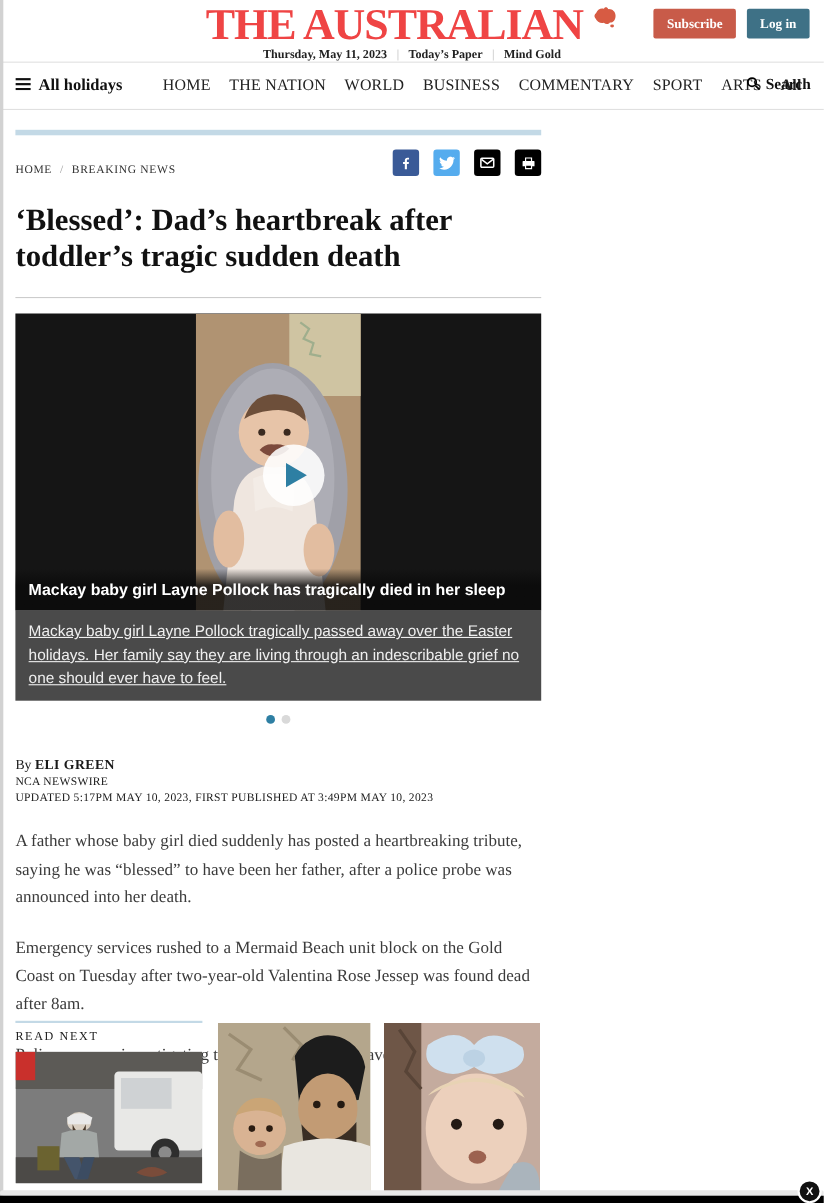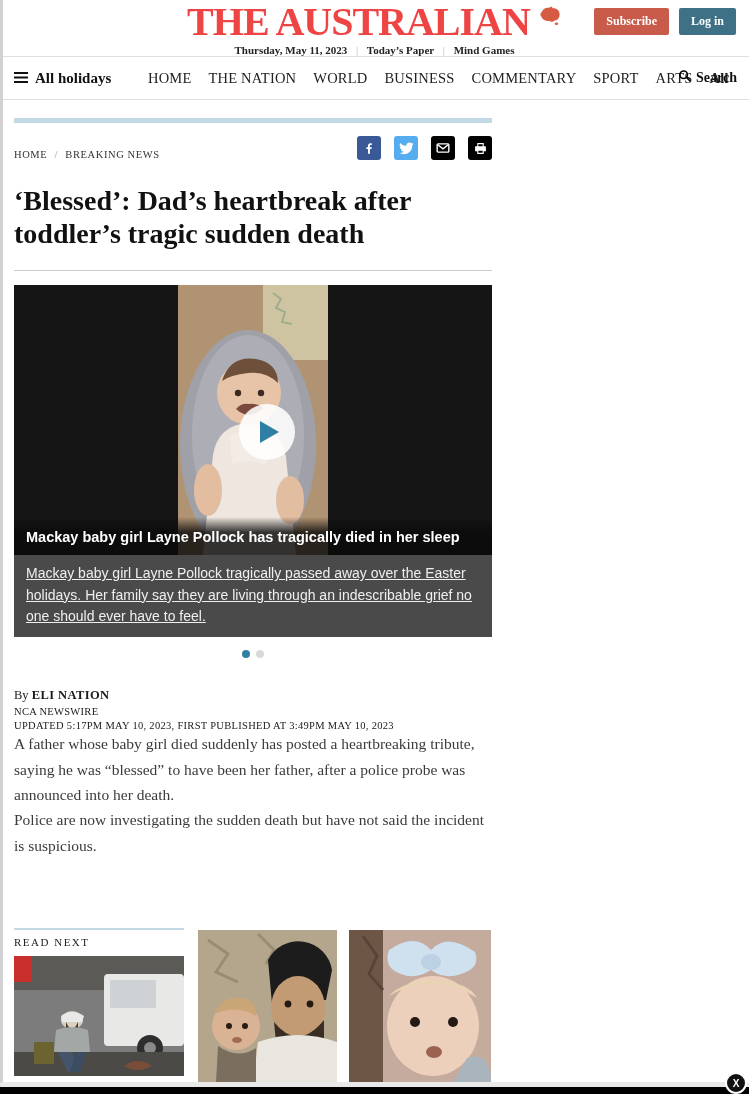--- a/index.html
+++ b/index.html
@@ -59,21 +59,21 @@
   .dots { margin-top:13px; display:flex; justify-content:center; gap:6px; }
   .dot { width:8px; height:8px; border-radius:50%; background:#d9d9d9; cursor:pointer; }
   .dot.active { background:#2e7fa3; }
 
   
   .byline { margin-top:30px; color:#1a1a1a; }
   .byline-row1 { font-size:12.5px; }
   .byline-row1 strong { letter-spacing:.4px; }
   .byline-row2 { margin-top:3px; font-size:10.5px; letter-spacing:.3px; }
   .byline-row3 { margin-top:3px; font-size:10.5px; letter-spacing:.3px; }
-  .body-text p { font-size:15.5px; line-height:1.64; color:#3b3b3b; max-width:478px; }
+  .body-text p { margin-top:21px; font-size:15.5px; line-height:1.64; color:#3b3b3b; max-width:478px; }
 
   
   .rn-rule { position:absolute; left:14px; top:928px; width:170px; height:2px; background:#c3d9e6; }
   .rn-label { position:absolute; left:14px; top:936px; font-size:11px; letter-spacing:1.5px; color:#222; }
   .rn-img { position:absolute; display:block; overflow:hidden; cursor:pointer; }
   .rn-img svg { display:block; }
   .rn-img1 { left:14px; top:956px; width:170px; height:120px; }
   .rn-img2 { left:198px; top:930px; width:139px; height:153px; }
   .rn-img3 { left:349px; top:930px; width:142px; height:153px; }
 
@@ -97,21 +97,21 @@
             <path fill="#d75b43" d="M7,10 C9,5 13,4 16,5 C17.5,2.5 20,3 21,5.5 C25.5,5 29.5,8.5 29.5,13 C29.5,17.5 27,21 23,21 C21,23.3 18,23.2 16,21.3 C12,22.5 8,20 6.3,16.3 C4.3,14.3 4.8,11.8 7,10 Z"></path>
             <ellipse fill="#d75b43" cx="25.5" cy="25" rx="2.2" ry="1.6"></ellipse>
           </svg>
         </span>
       </div>
       <div class="dateline">
         <span>Thursday, May 11, 2023</span>
         <span class="sep">|</span>
         <a href="#">Today’s Paper</a>
         <span class="sep">|</span>
-        <a href="#">Mind Games</a>
+        <a href="#">Mind Gold</a>
       </div>
     </div>
     <div class="header-buttons">
       <button class="hbtn subscribe">Subscribe</button>
       <button class="hbtn login">Log in</button>
     </div>
   </header>
 
   <nav class="nav">
     <div class="all-sections">
@@ -211,28 +211,29 @@
     </div>
 
     <div class="dots">
       <span class="dot active"></span>
       <span class="dot"></span>
     </div>
 
     <div class="byline">
       <div class="byline-row1">
         <span>By</span>
-        <strong>ELI NATION</strong>
+        <strong>ELI GREEN</strong>
       </div>
       <div class="byline-row2">NCA NEWSWIRE</div>
       <div class="byline-row3">UPDATED 5:17PM MAY 10, 2023, FIRST PUBLISHED AT 3:49PM MAY 10, 2023</div>
     </div>
 
     <div class="body-text">
       <p>A father whose baby girl died suddenly has posted a heartbreaking tribute, saying he was “blessed” to have been her father, after a police probe was announced into her death.</p>
+      <p>Emergency services rushed to a Mermaid Beach unit block on the Gold Coast on Tuesday after two-year-old Valentina Rose Jessep was found dead after 8am.</p>
       <p>Police are now investigating the sudden death but have not said the incident is suspicious.</p>
     </div>
   </div>
 
   <div class="rn-rule"></div>
   <div class="rn-label">READ NEXT</div>
 
   <a href="#" class="rn-img rn-img1">
     <svg viewBox="0 0 170 120" width="170" height="120" preserveAspectRatio="none">
       <rect width="170" height="120" fill="#7c7c7c"></rect>

